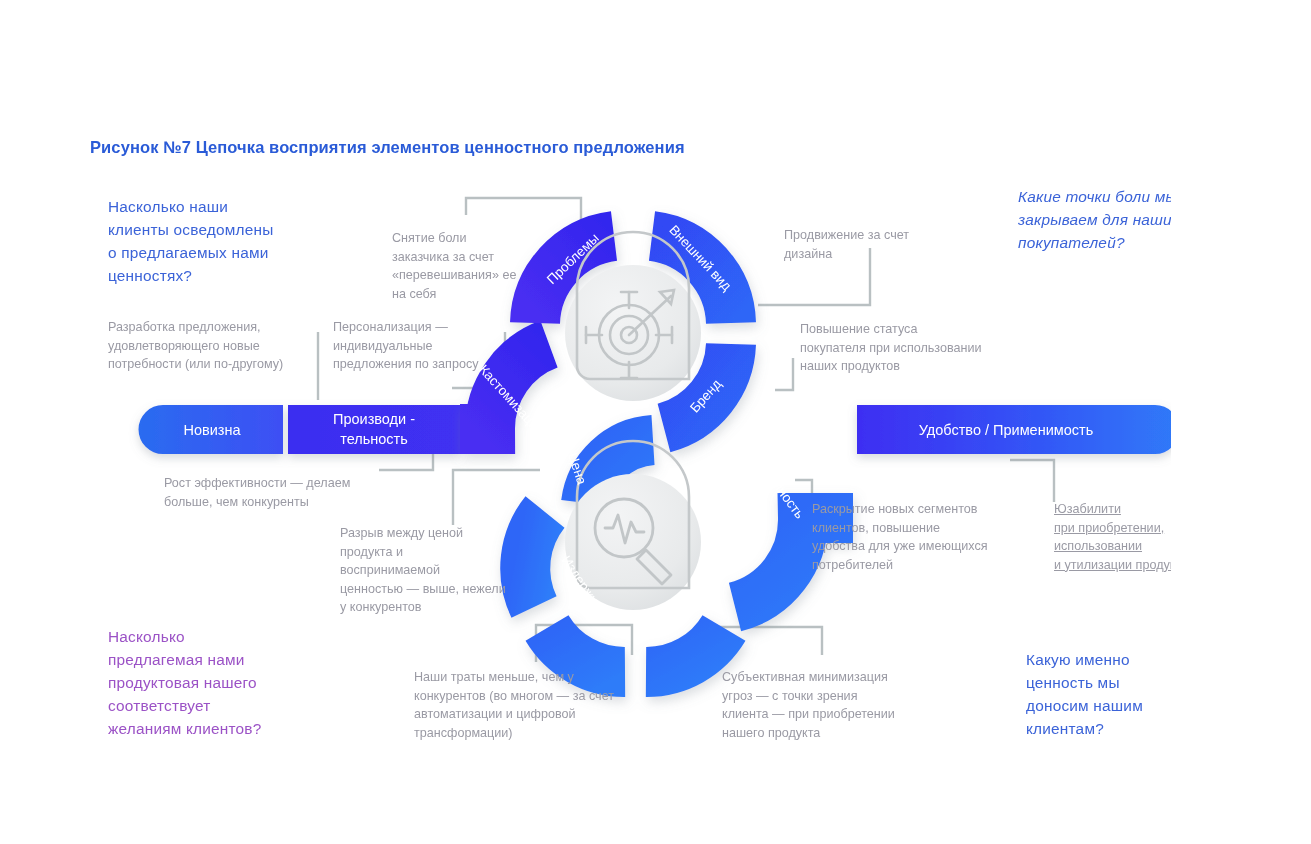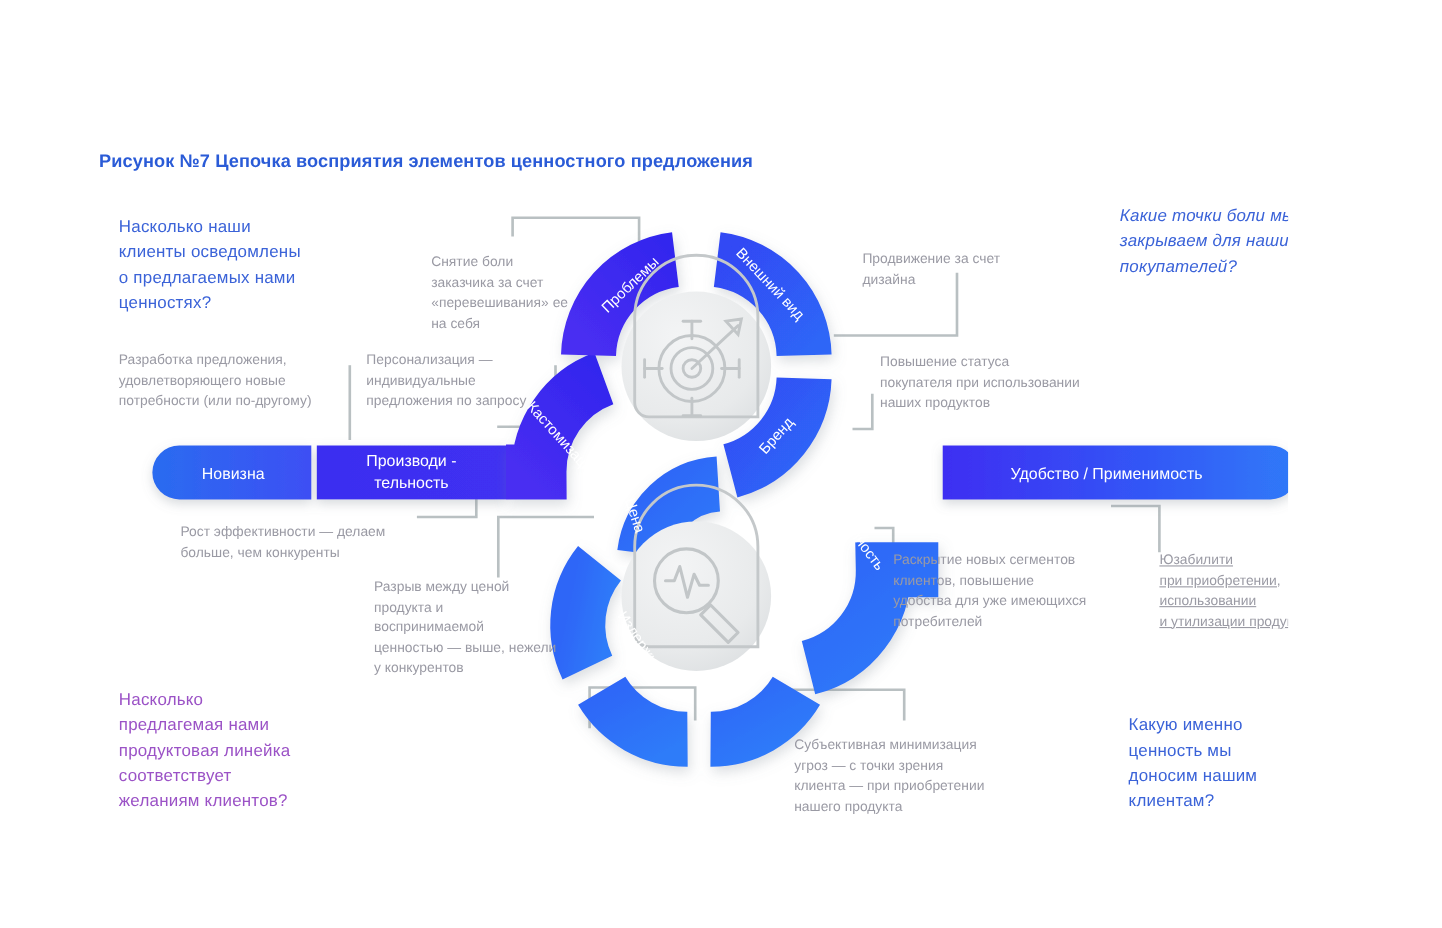--- a/index.html
+++ b/index.html
@@ -217,21 +217,21 @@
 клиенты осведомлены
 о предлагаемых нами
 ценностях?</div>
 
   <div class="q blue" style="left:1018px; top:185px; width:230px;font-style:italic;">Какие точки боли мы
 закрываем для наших
 покупателей?</div>
 
   <div class="q violet" style="left:108px; top:625px; width:250px;">Насколько
 предлагемая нами
-продуктовая линейка
+продуктовая нашего
 соответствует
 желаниям клиентов?</div>
 
   <div class="q blue" style="left:1026px; top:648px; width:220px;">Какую именно
 ценность мы
 доносим нашим
 клиентам?</div>
 
   <div class="ann" style="left:108px; top:318px; width:230px;">Разработка предложения,
 удовлетворяющего новые
@@ -255,20 +255,24 @@
 
   <div class="ann" style="left:164px; top:474px; width:240px;">Рост эффективности — делаем
 больше, чем конкуренты</div>
 
   <div class="ann" style="left:340px; top:524px; width:200px;">Разрыв между ценой
 продукта и
 воспринимаемой
 ценностью — выше, нежели
 у конкурентов</div>
 
+  <div class="ann" style="left:414px; top:668px; width:250px;">Наши траты меньше, чем у
+конкурентов (во многом — за счет
+автоматизации и цифровой
+трансформации)</div>
 
   <div class="ann" style="left:722px; top:668px; width:220px;">Субъективная минимизация
 угроз — с точки зрения
 клиента — при приобретении
 нашего продукта</div>
 
   <div class="ann" style="left:812px; top:500px; width:215px;">Раскрытие новых сегментов
 клиентов, повышение
 удобства для уже имеющихся
 потребителей</div>

